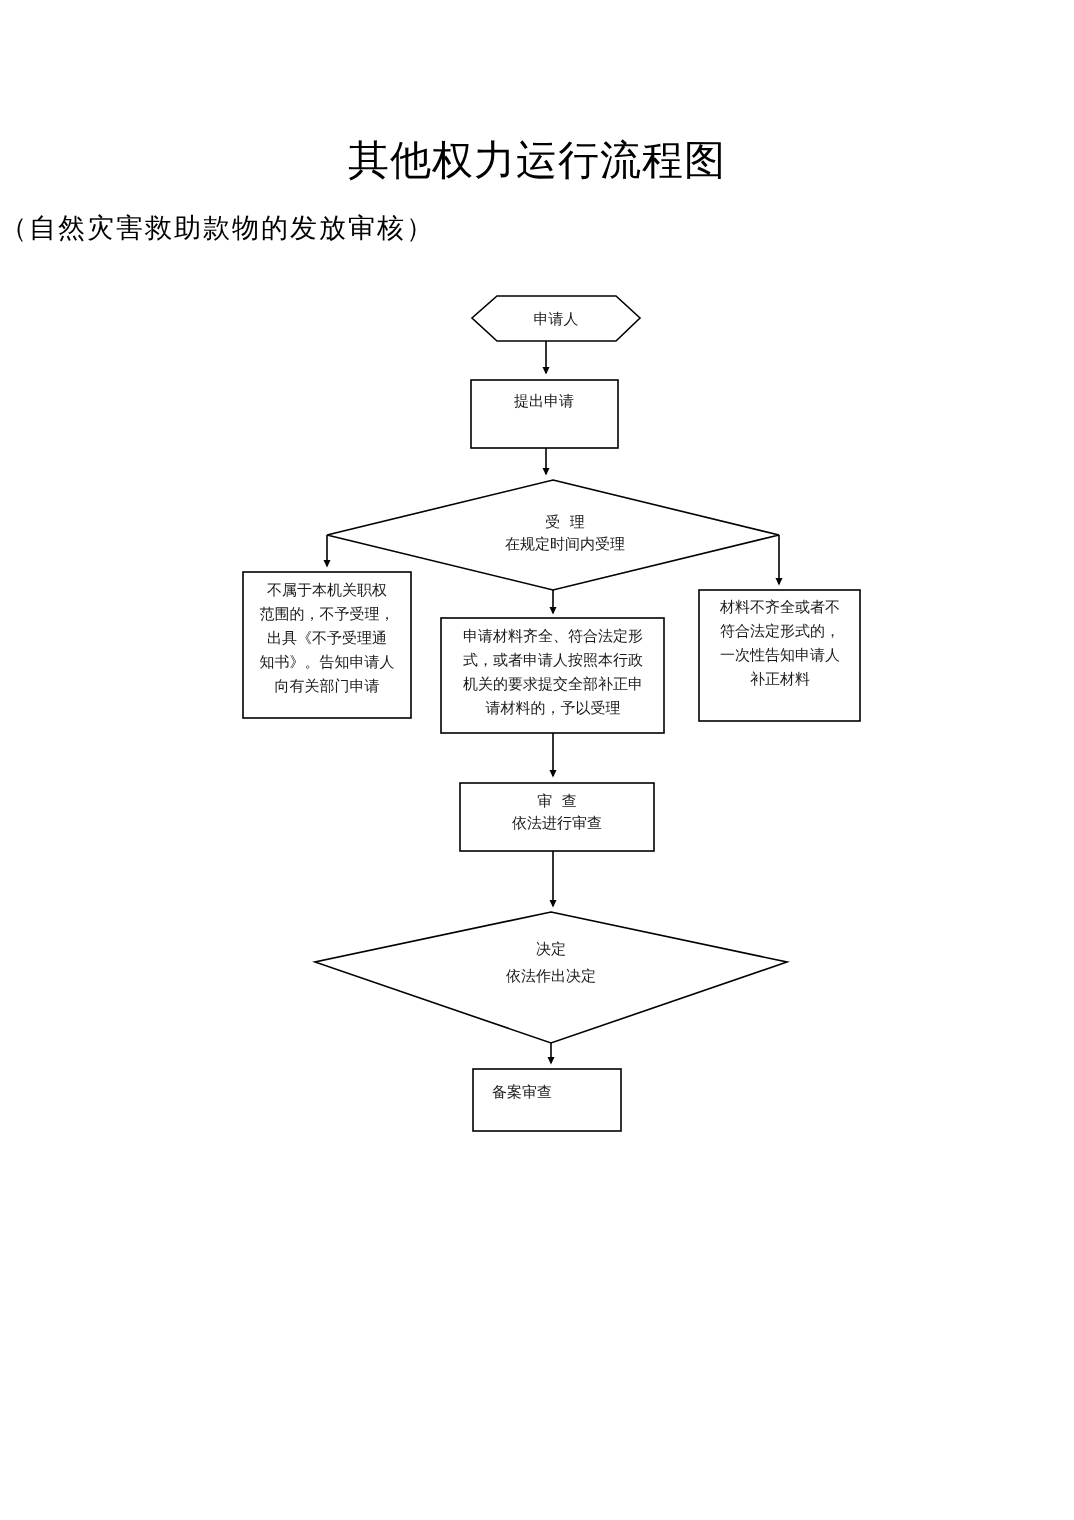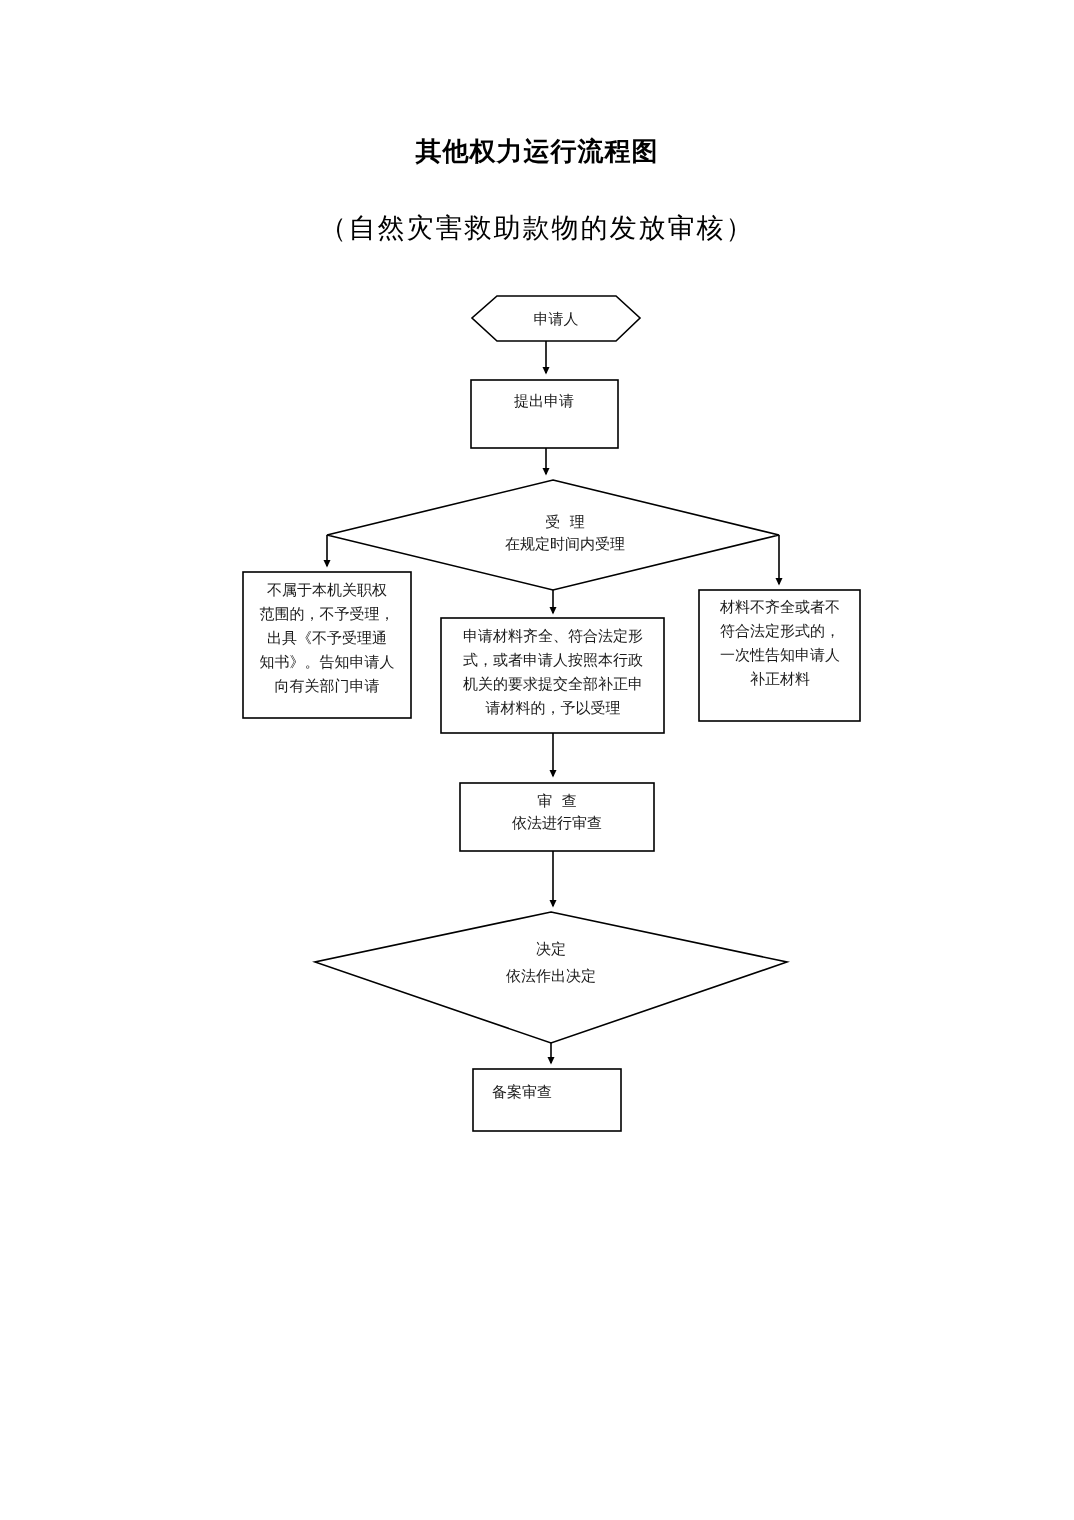--- a/index.html
+++ b/index.html
@@ -20,32 +20,32 @@
     width: 1074px;
     height: 1520px;
     background: #ffffff;
   }
   .title {
     position: absolute;
     left: 0;
     top: 136px;
     width: 1074px;
     text-align: center;
-    font-size: 26px;
-    font-weight: bold;
+    font-size: 41px;
+    font-weight: normal;
     letter-spacing: 1px;
     line-height: 1.2;
     font-family: "DejaVu Serif", "Liberation Serif", serif;
   }
   .subtitle {
     position: absolute;
     left: 0;
     top: 212px;
     width: 1074px;
-    text-align: center;
+    text-align: left;
     font-size: 27px;
     font-weight: normal;
     letter-spacing: 2px;
     line-height: 1.2;
     font-family: "DejaVu Serif", "Liberation Serif", serif;
   }
   #flow {
     position: absolute;
     left: 0;
     top: 0;

